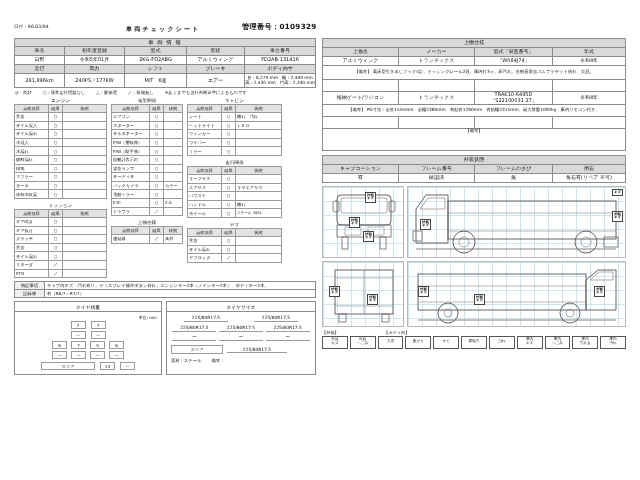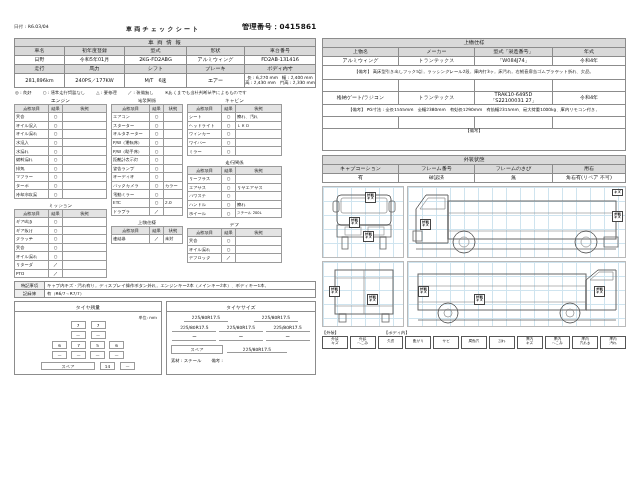--- a/index.html
+++ b/index.html
@@ -153,21 +153,21 @@
   }
 </style>
 </head>
 <body>
 
 <div class="page">
 
   <div class="top-line">
     <div class="date-txt">日付：R6.03/04</div>
     <div class="sheet-title">車両チェックシート</div>
-    <div class="kanri">管理番号：0415861</div>
+    <div class="kanri">管理番号：0109329</div>
   </div>
 
   <div class="left-col">
 
     <table class="tbl vi">
       <tbody>
           <tr>
         <td class="hdr big" colspan="5">車 両 情 報</td>
       </tr>
       <tr>

